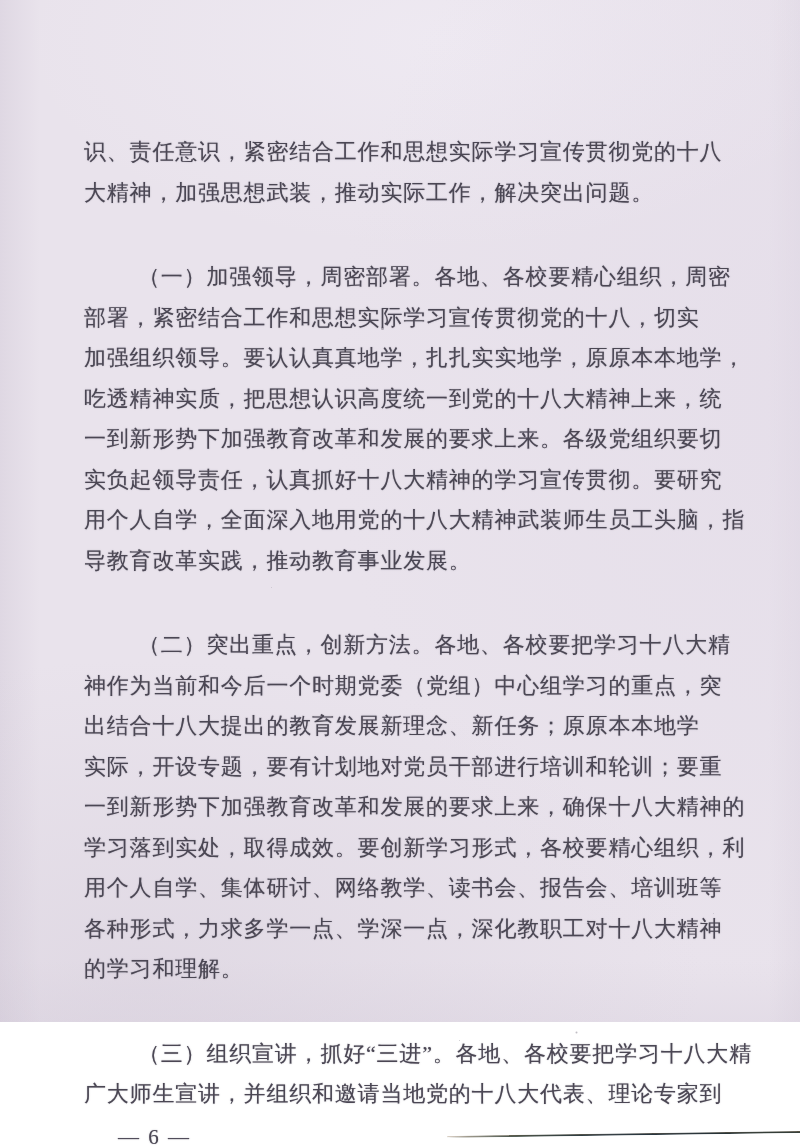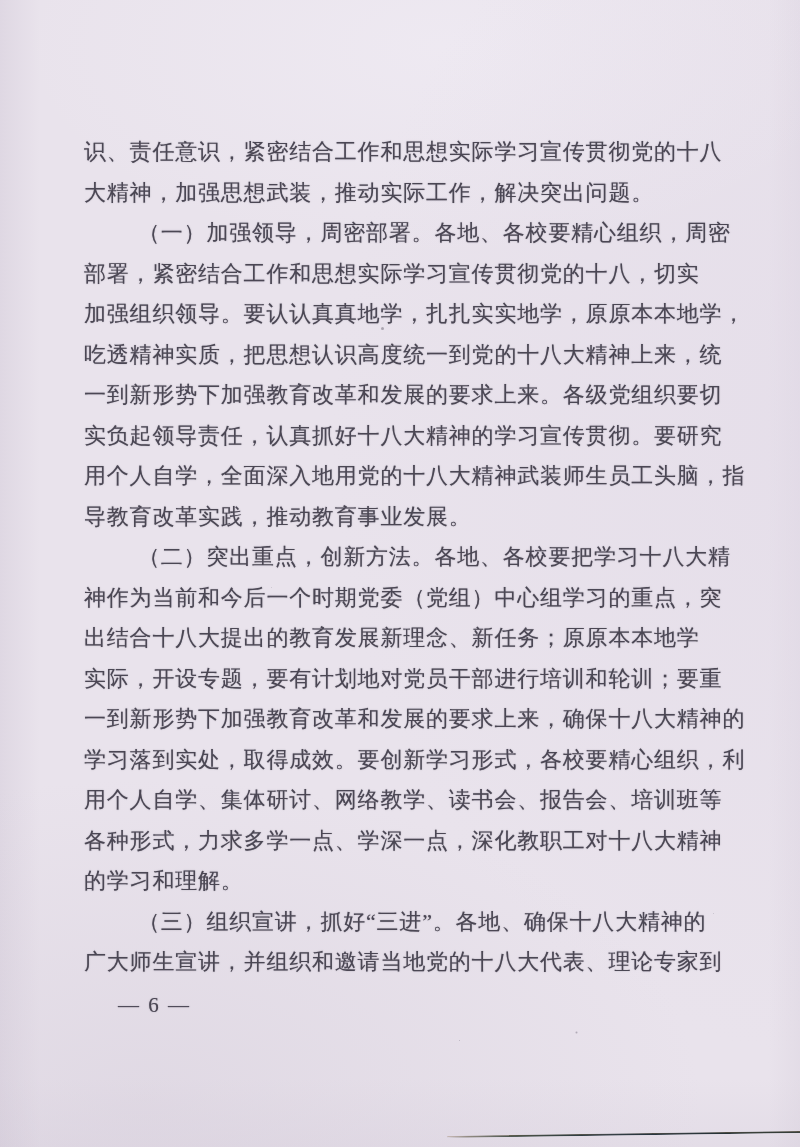--- a/index.html
+++ b/index.html
@@ -8,21 +8,21 @@
     --scan_line: #2f3a3d;
   }
   * { margin: 0; padding: 0; box-sizing: border-box; }
   html, body {
     width: 800px; height: 1147px;
     overflow: hidden;
     font-family: "Liberation Serif", "DejaVu Serif", serif;
   }
   .paper {
     position: relative;
-    width: 800px; height: 1147px;
+    width: 800px; height: 1022px;
     background:
       radial-gradient(ellipse 900px 520px at 18% 96%, rgba(203,194,209,0.30), transparent 62%),
       radial-gradient(ellipse 760px 940px at 104% 38%, rgba(225,217,231,0.45), transparent 66%),
       radial-gradient(ellipse 600px 300px at 55% 4%, rgba(242,238,246,0.55), transparent 70%),
       linear-gradient(90deg, rgba(196,186,203,0.28), rgba(196,186,203,0.0) 5%),
       linear-gradient(270deg, rgba(206,197,212,0.22), rgba(206,197,212,0.0) 4%),
       linear-gradient(0deg, rgba(210,201,216,0.25), rgba(210,201,216,0.0) 6%),
       var(--paper);
   }
   .content {
@@ -32,21 +32,21 @@
     color: var(--ink);
     font-size: 22px;
     letter-spacing: 0.8px;
     text-shadow: 0 0 1.2px rgba(76,72,88,0.55);
   }
   .line {
     height: 40.5px;
     line-height: 40.5px;
     white-space: nowrap;
   }
-  .line.indent { text-indent: 54px; }
+  .line.indent { text-indent: 54px; margin-top: 44px; }
   .page-number {
     height: 40.5px;
     line-height: 44px;
     padding-left: 34px;
     font-size: 21px;
     letter-spacing: 2px;
   }
   .scan-line {
     position: absolute;
     left: 447px; top: 1131px;
@@ -94,19 +94,19 @@
     <div class="line">导教育改革实践，推动教育事业发展。</div>
     <div class="line indent">（二）突出重点，创新方法。各地、各校要把学习十八大精</div>
     <div class="line">神作为当前和今后一个时期党委（党组）中心组学习的重点，突</div>
     <div class="line">出结合十八大提出的教育发展新理念、新任务；原原本本地学</div>
     <div class="line">实际，开设专题，要有计划地对党员干部进行培训和轮训；要重</div>
     <div class="line">一到新形势下加强教育改革和发展的要求上来，确保十八大精神的</div>
     <div class="line">学习落到实处，取得成效。要创新学习形式，各校要精心组织，利</div>
     <div class="line">用个人自学、集体研讨、网络教学、读书会、报告会、培训班等</div>
     <div class="line">各种形式，力求多学一点、学深一点，深化教职工对十八大精神</div>
     <div class="line">的学习和理解。</div>
-    <div class="line indent">（三）组织宣讲，抓好“三进”。各地、确保十八大精神的</div>
+    <div class="line indent">（三）组织宣讲，抓好“三进”。各地、各校要把学习十八大精</div>
     <div class="line">广大师生宣讲，并组织和邀请当地党的十八大代表、理论专家到</div>
     <div class="page-number">— 6 —</div>
   </div>
   <div class="speck"></div>
   <div class="scan-line"></div>
 </div>
 
 </body></html>

